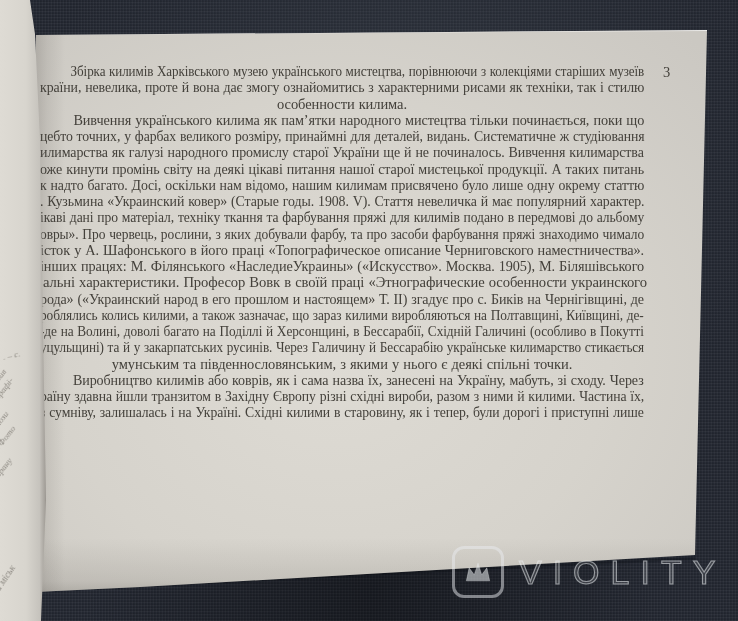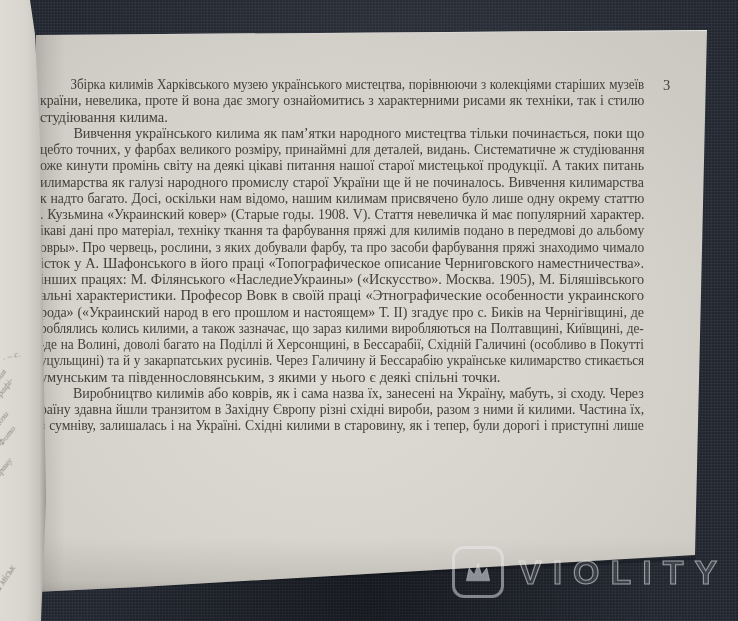--- a/index.html
+++ b/index.html
@@ -32,24 +32,25 @@
     background:linear-gradient(90deg, rgba(255,255,255,0.35), rgba(255,255,255,0.65));
     transform:rotate(-0.35deg);transform-origin:left center;
   }
   .page-bottom-edge{
     position:absolute;left:44px;top:589px;width:652px;height:2px;z-index:1;
     background:rgba(8,10,14,0.55);filter:blur(1.2px);
     transform:rotate(-2.8deg);transform-origin:left center;
   }
   
   .textblock{
-    position:absolute;left:15px;top:50px;width:604px;
+    position:absolute;left:15px;top:37px;width:604px;
     font-size:14.5px;line-height:16.25px;color:#44413b;
     letter-spacing:-0.1px;word-spacing:0.6px;
     filter:blur(0.3px);
+    text-align:center;
   }
   .lrow{height:16.25px;position:relative;}
   .fit{display:inline-block;white-space:nowrap;transform-origin:0 50%;}
   .ind .fit{padding-left:34px;}
   .nofit{white-space:nowrap;}
   .pagenum{position:absolute;left:623px;top:1px;font-size:14.5px;color:#44413b;}
   
   .leftpage{
     position:absolute;left:0;top:0;width:47px;height:621px;z-index:3;
     background:linear-gradient(90deg, #dedbd4 0%, #d8d5ce 55%, #c6c3bd 84%, #a39f99 96%, #7f7c77 100%);
@@ -69,21 +70,21 @@
   .frag.f5{left:-19px;top:491px;}
   .frag.f6{left:-13px;top:600px;transform:rotate(-56deg);font-size:9.5px;}
   
   .wm{position:absolute;left:452px;top:546px;display:flex;align-items:center;gap:15px;z-index:5;}
   .wm-box{
     width:46px;height:46px;border:3.5px solid rgba(233,236,239,0.50);border-radius:12px;
     display:flex;align-items:center;justify-content:center;
   }
   .wm-text{
     font-family:"Liberation Sans","DejaVu Sans",sans-serif;
-    font-size:34px;font-weight:700;letter-spacing:11px;
+    font-size:34px;font-weight:400;letter-spacing:11px;
     color:rgba(235,238,241,0.12);
     -webkit-text-stroke:1.1px rgba(235,238,241,0.55);
     line-height:46px;white-space:nowrap;
   }
 </style>
 </head>
 <body>
 
 <div class="page-bottom-edge"></div>
 
@@ -91,25 +92,25 @@
   <div class="top-glint"></div>
   <div class="gutter-shade"></div>
   <div class="bottom-shade"></div>
 
   <div class="textblock">
     <div class="lrow ind">
       <span class="fit" style="transform: scaleX(0.900149);">Збірка килимів Харківського музею українського мистецтва, порівнюючи з колекціями старіших музеїв</span>
       <span class="pagenum">3</span>
     </div>
     <div class="lrow"><span class="fit" style="transform: scaleX(0.955696);">країни, невелика, проте й вона дає змогу ознайомитись з характерними рисами як техніки, так і стилю</span></div>
-    <div class="lrow"><span class="nofit">студіювання килима.</span></div>
+    <div class="lrow"><span class="nofit">особенности килима.</span></div>
     <div class="lrow ind"><span class="fit" style="transform: scaleX(0.982114);">Вивчення українського килима як пам’ятки народного мистецтва тільки починається, поки що</span></div>
     <div class="lrow"><span class="fit" style="transform: scaleX(0.948195);">цебто точних, у фарбах великого розміру, принаймні для деталей,  видань. Систематичне ж студіювання</span></div>
+    <div class="lrow"><span class="fit" style="transform: scaleX(0.963317);">илимарства як галузі народного промислу старої України ще й не починалось. Вивчення килимарства</span></div>
     <div class="lrow"><span class="fit" style="transform: scaleX(0.969502);">оже кинути промінь світу на деякі цікаві питання нашої старої мистецької продукції. А таких питань</span></div>
-    <div class="lrow"><span class="fit" style="transform: scaleX(0.963317);">илимарства як галузі народного промислу старої України ще й не починалось. Вивчення килимарства</span></div>
     <div class="lrow"><span class="fit" style="transform: scaleX(0.954186);">к надто багато. Досі, оскільки нам відомо, нашим килимам присвячено було лише одну окрему статтю</span></div>
     <div class="lrow"><span class="fit" style="transform: scaleX(0.957211);">. Кузьмина «Украинский ковер» (Старые годы. 1908. V). Стаття невеличка й має популярний характер.</span></div>
     <div class="lrow"><span class="fit" style="transform: scaleX(0.937888);">ікаві дані про матеріал, техніку ткання та фарбування пряжі для килимів подано в передмові до альбому</span></div>
     <div class="lrow"><span class="fit" style="transform: scaleX(0.930663);">овры». Про червець, рослини, з яких добували фарбу, та про засоби фарбування пряжі знаходимо чимало</span></div>
     <div class="lrow"><span class="fit" style="transform: scaleX(0.988543);">істок у А. Шафонського в його праці «Топографическое описание Черниговского наместничества».</span></div>
     <div class="lrow"><span class="fit" style="transform: scaleX(0.983713);">інших працях: М. Філянського «НаследиеУкраины» («Искусство». Москва. 1905), М. Біляшівського</span></div>
     <div class="lrow"><span class="fit" style="transform: scaleX(1.00835);">альні характеристики. Професор Вовк в своїй праці «Этнографические особенности украинского</span></div>
     <div class="lrow"><span class="fit" style="transform: scaleX(0.9664);">рода» («Украинский народ в его прошлом и настоящем» Т. ІІ) згадує про с. Биків на Чернігівщині, де</span></div>
     <div class="lrow"><span class="fit" style="transform: scaleX(0.920732);">роблялись колись килими, а також зазначає, що зараз килими виробляються на Полтавщині, Київщині, де-</span></div>
     <div class="lrow"><span class="fit" style="transform: scaleX(0.91933);">-де на Волині, доволі багато на Поділлі й Херсонщині, в Бессарабії, Східній Галичині (особливо в Покутті</span></div>

